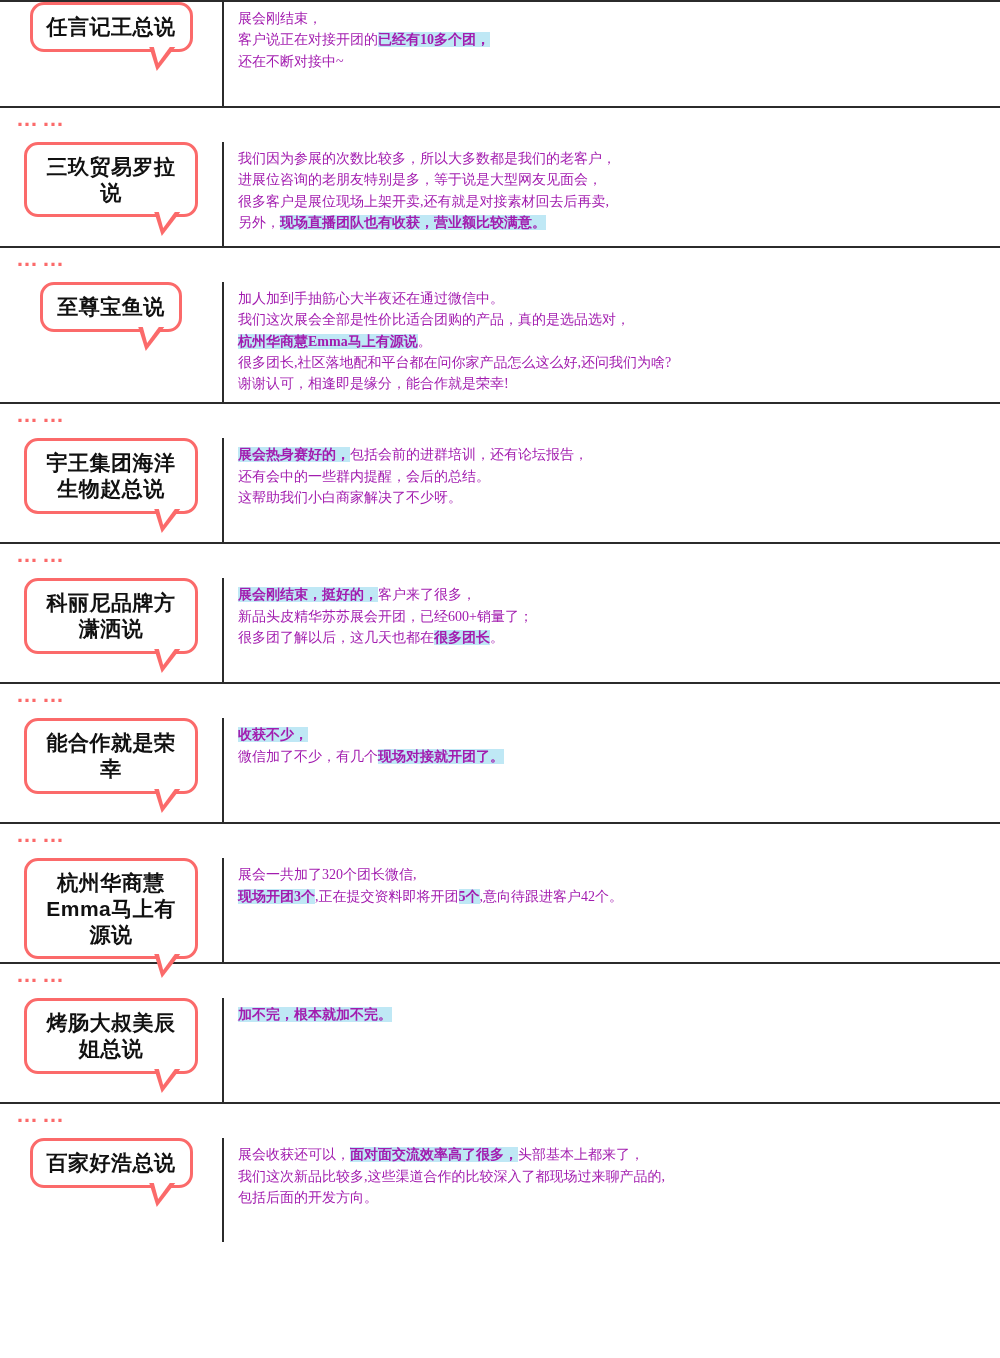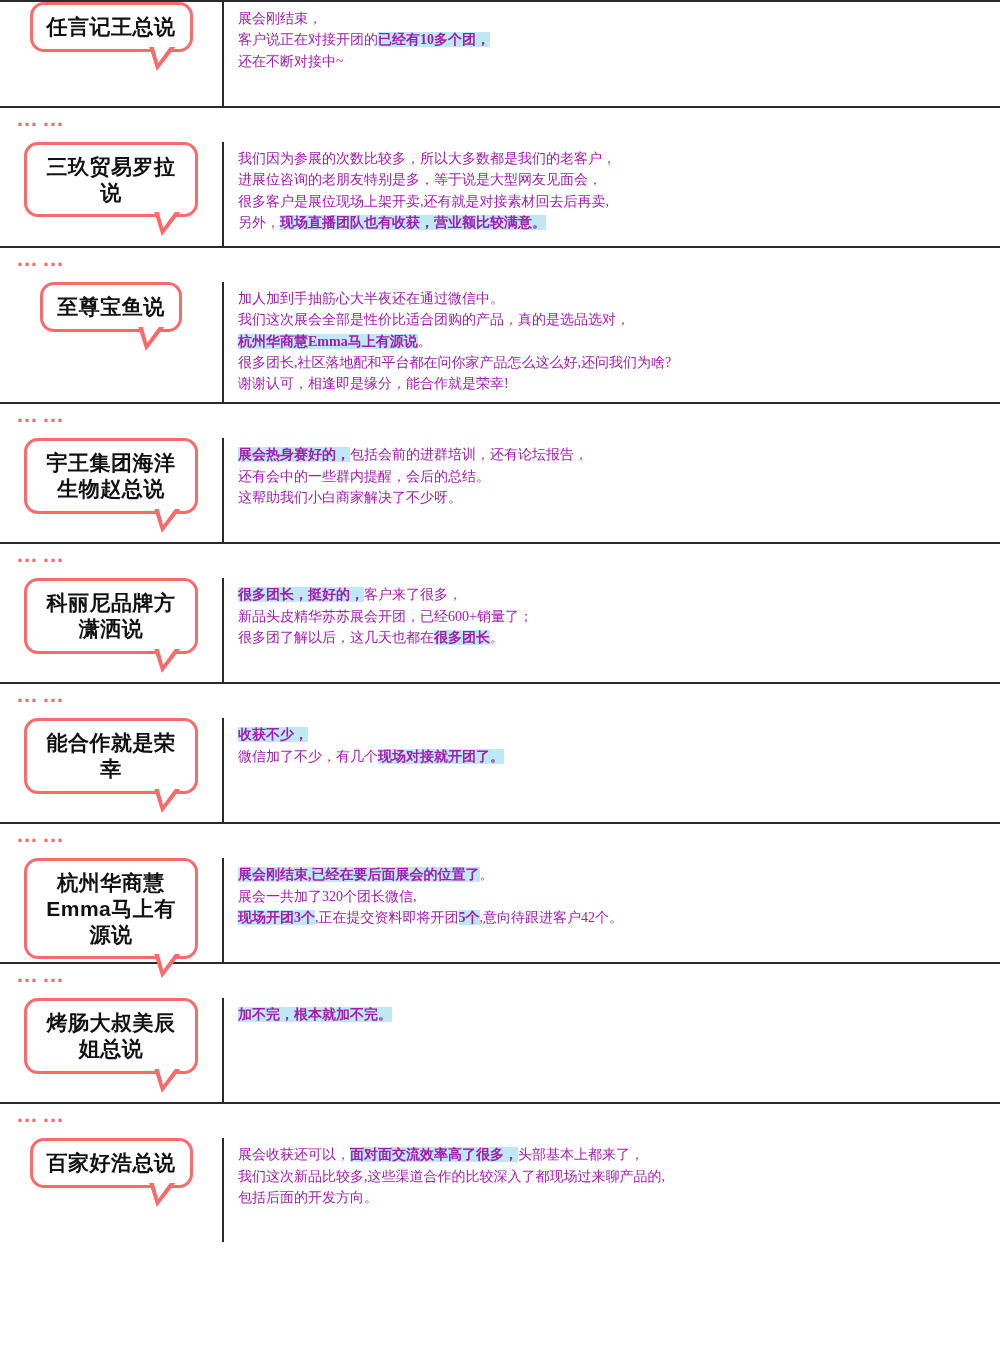--- a/index.html
+++ b/index.html
@@ -192,21 +192,21 @@
         <div class="divider"></div>
         <div class="dots">
           <span>……</span>
         </div>
       </div>
       <div class="block">
         <div class="speaker-col">
           <div class="bubble">科丽尼品牌方潇洒说</div>
         </div>
         <div class="text-col">
-          <div class="line"><span class="hl">很多团长，挺好的，</span><span>客户来了很多，</span></div>
+          <div class="line"><span class="hl">展会刚结束，挺好的，</span><span>客户来了很多，</span></div>
           <div class="line"><span>新品头皮精华苏苏展会开团，已经600+销量了；</span></div>
           <div class="line"><span>很多团了解以后，这几天也都在</span><span class="hl">很多团长</span><span>。</span></div>
         </div>
       </div>
       <div>
         <div class="divider"></div>
         <div class="dots">
           <span>……</span>
         </div>
       </div>
@@ -223,21 +223,20 @@
         <div class="divider"></div>
         <div class="dots">
           <span>……</span>
         </div>
       </div>
       <div class="block">
         <div class="speaker-col">
           <div class="bubble">杭州华商慧Emma马上有源说</div>
         </div>
         <div class="text-col">
-          <div class="line"><span class="hl">展会刚结束,已经在要后面展会的位置了</span><span>。</span></div>
           <div class="line"><span>展会一共加了320个团长微信,</span></div>
           <div class="line"><span class="hl">现场开团3个</span><span>,正在提交资料即将开团</span><span class="hl">5个</span><span>,意向待跟进客户42个。</span></div>
         </div>
       </div>
       <div>
         <div class="divider"></div>
         <div class="dots">
           <span>……</span>
         </div>
       </div>

